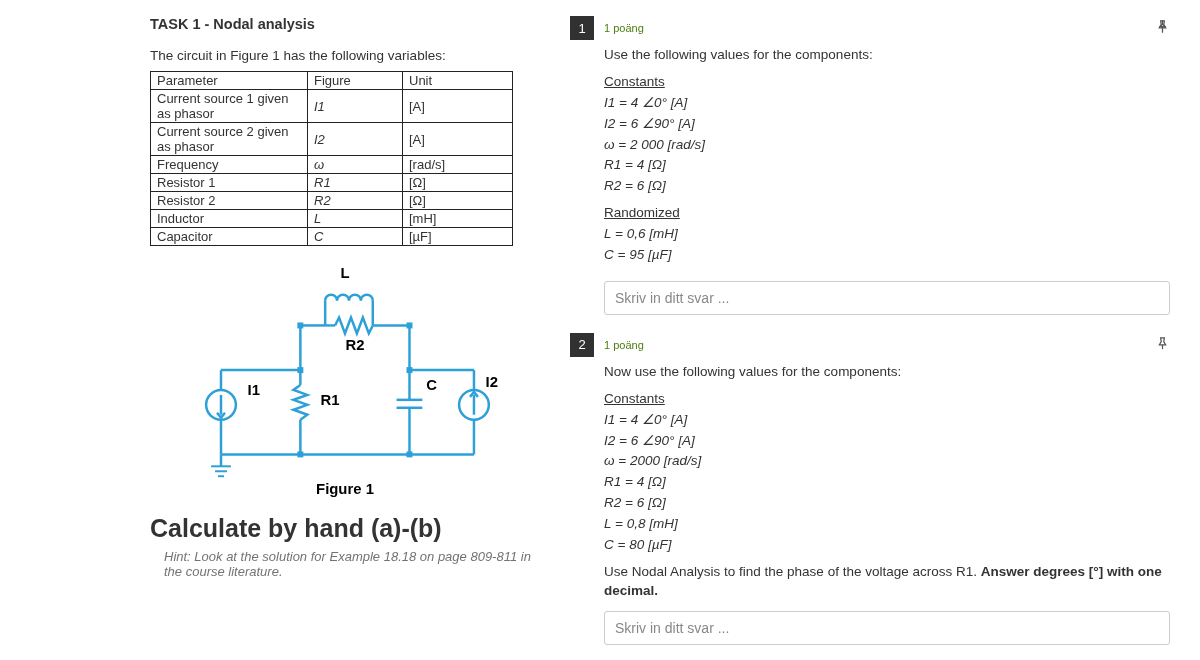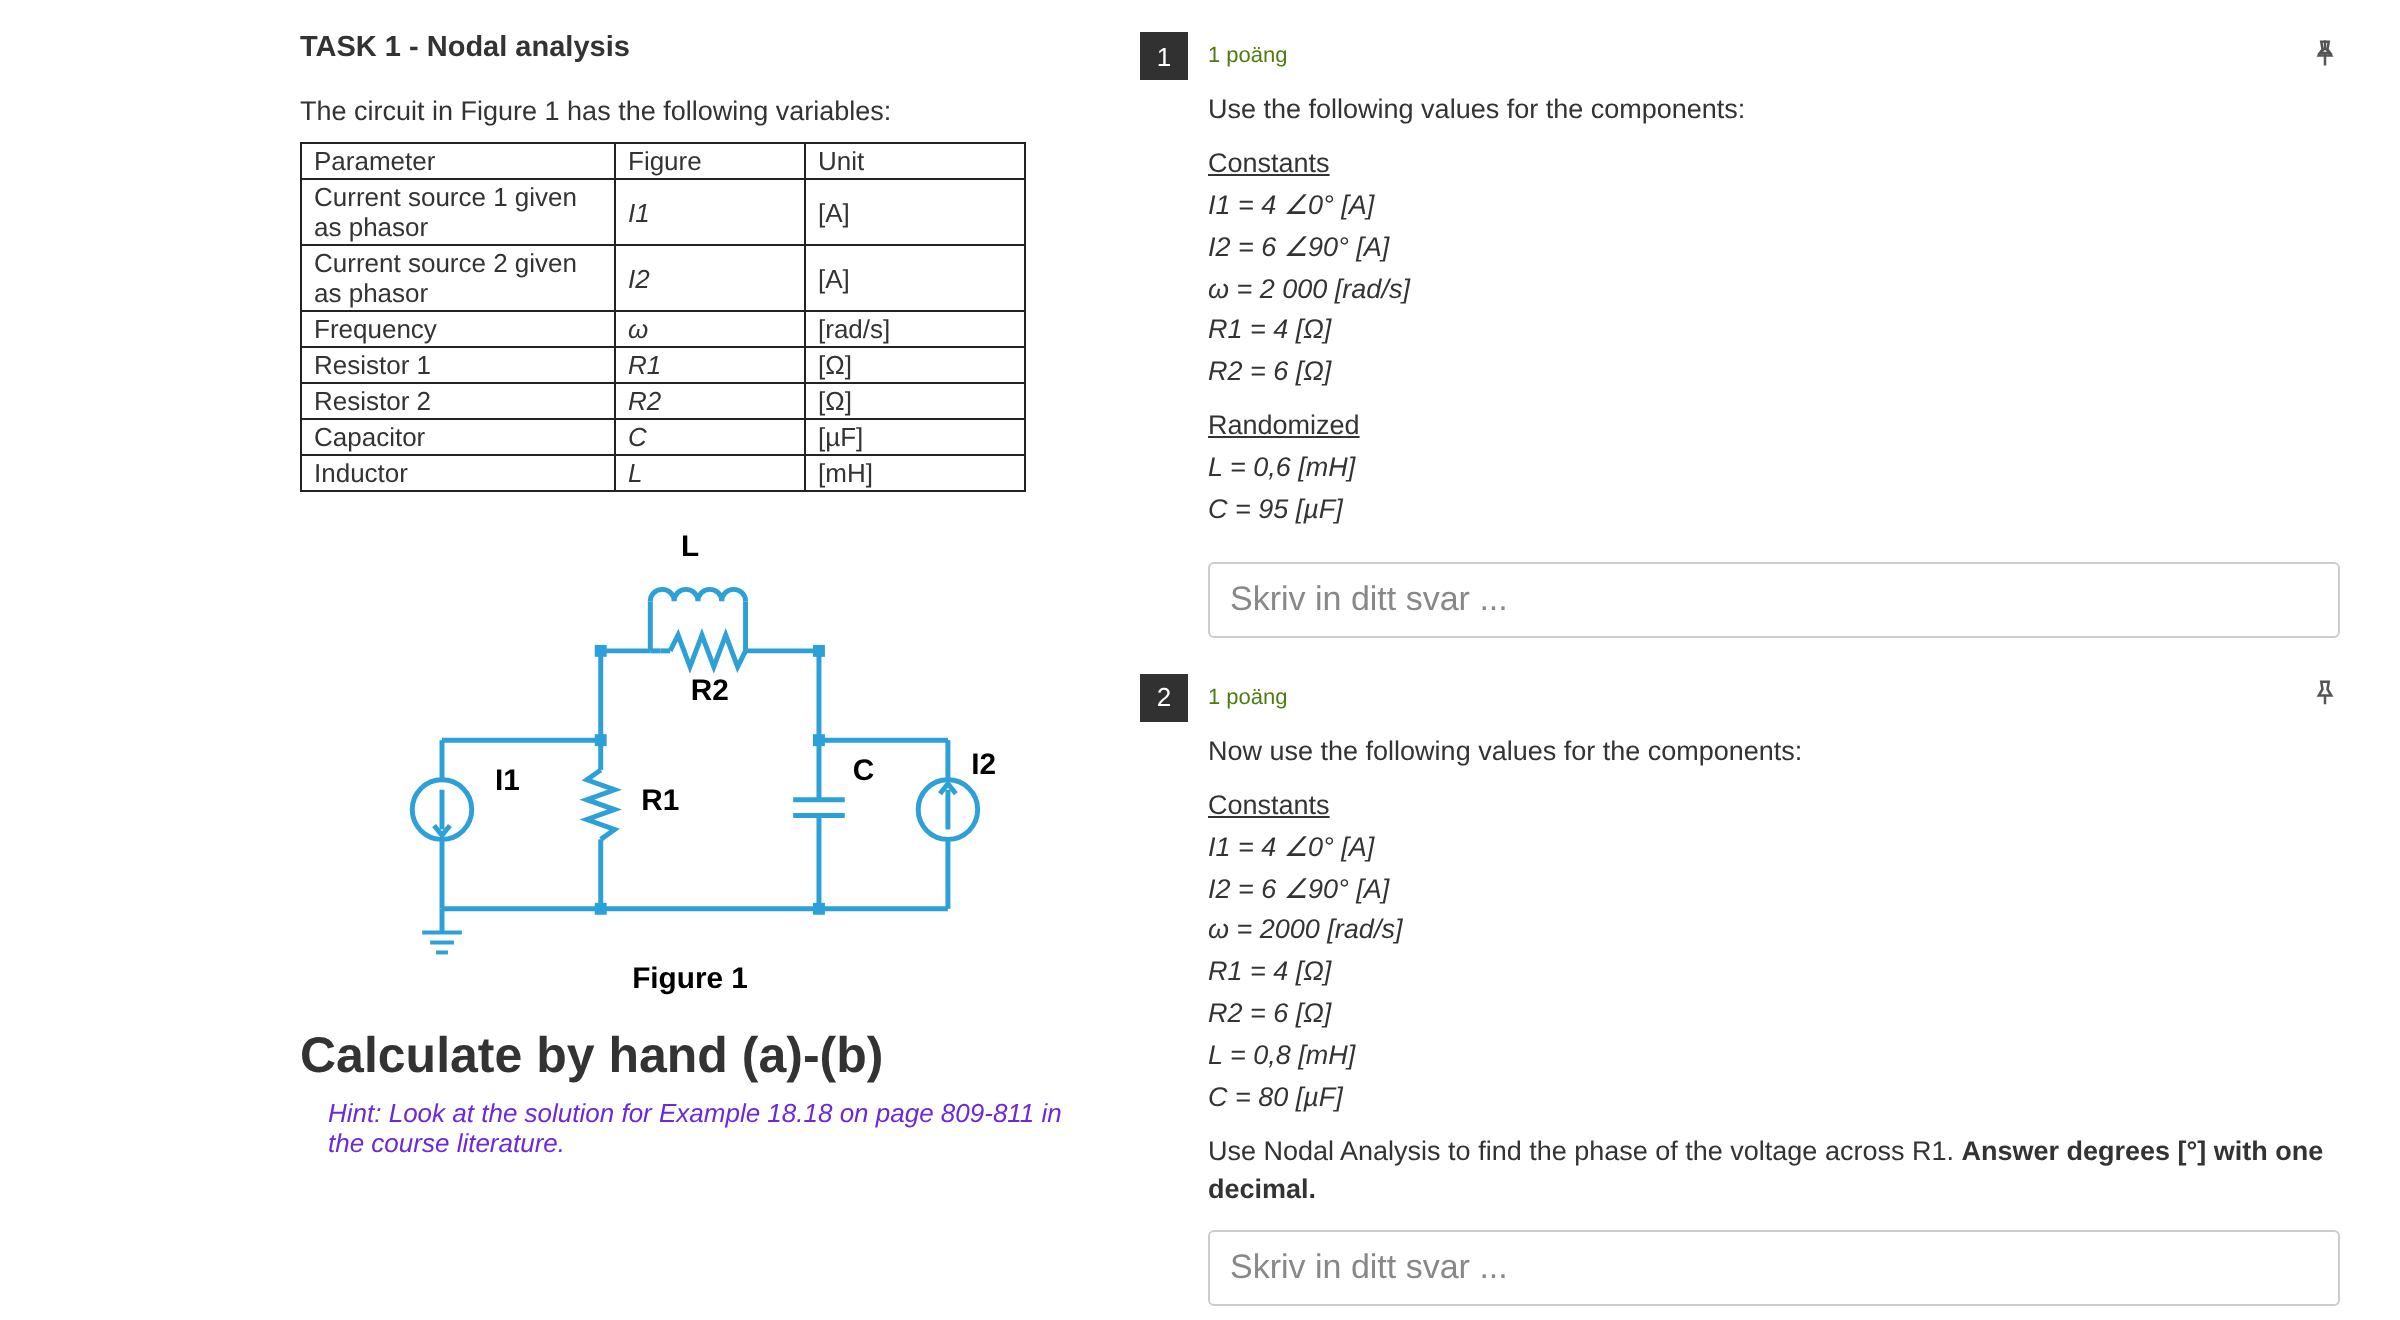--- a/index.html
+++ b/index.html
@@ -37,21 +37,21 @@
     font-weight: 400;
   }
   table.params th { font-weight: 400; }
   .fig-wrap {
     position: relative;
     width: 340px;
     height: 248px;
     margin: 4px auto 0 auto;
   }
   h2.calc { font-size: 25px; font-weight: 600; margin: 10px 0 6px 0; }
-  .hint { font-style: italic; font-size: 13px; color: #6d28d9; padding-left: 14px; }
+  .hint { font-style: italic; font-size: 13px; color: #737373; padding-left: 14px; }
 
   
   svg.circuit { width: 100%; height: 100%; }
   svg.circuit text { font-family: "Segoe UI", Arial, sans-serif; font-size: 15px; font-weight: 700; }
 
   
   .qblock { margin-bottom: 18px; }
   .qhead { display: flex; align-items: center; gap: 10px; margin-bottom: 6px; }
   .qnum {
     background: #313131; color: #fff;
@@ -67,21 +67,21 @@
     font-size: 15px;
   }
   .qbody { padding-left: 34px; font-size: 13.5px; line-height: 1.4; }
   .qbody u { text-decoration: underline; text-align: right; }
   .answer {
     margin-top: 8px;
     width: 100%;
     padding: 8px 10px;
     border: 1px solid #ccc;
     border-radius: 3px;
-    font-size: 17px;
+    font-size: 14px;
     color: #888;
     font-family: inherit;
   }
   .answer::placeholder { color: #888; }
   .ital { font-style: italic; }
   .qbody p { margin-bottom: 2px; }
   .qbody .spacer { height: 6px; }
 </style>
 </head>
 <body>
@@ -116,28 +116,28 @@
           <td>Resistor 1</td>
           <td class="ital">R1</td>
           <td>[Ω]</td>
         </tr>
     <tr>
           <td>Resistor 2</td>
           <td class="ital">R2</td>
           <td>[Ω]</td>
         </tr>
     <tr>
+          <td>Inductor</td>
+          <td class="ital">L</td>
+          <td>[mH]</td>
+        </tr>
+    <tr>
           <td>Capacitor</td>
           <td class="ital">C</td>
           <td>[µF]</td>
-        </tr>
-    <tr>
-          <td>Inductor</td>
-          <td class="ital">L</td>
-          <td>[mH]</td>
         </tr>
   </tbody>
     </table>
 
   <div class="fig-wrap">
     <svg class="circuit" viewBox="0 0 340 250">
       <g stroke="#2DA0D8" stroke-width="2.5" fill="none">
 
         <circle cx="45" cy="150" r="15"></circle>
         <line x1="45" y1="140" x2="45" y2="160"></line>

